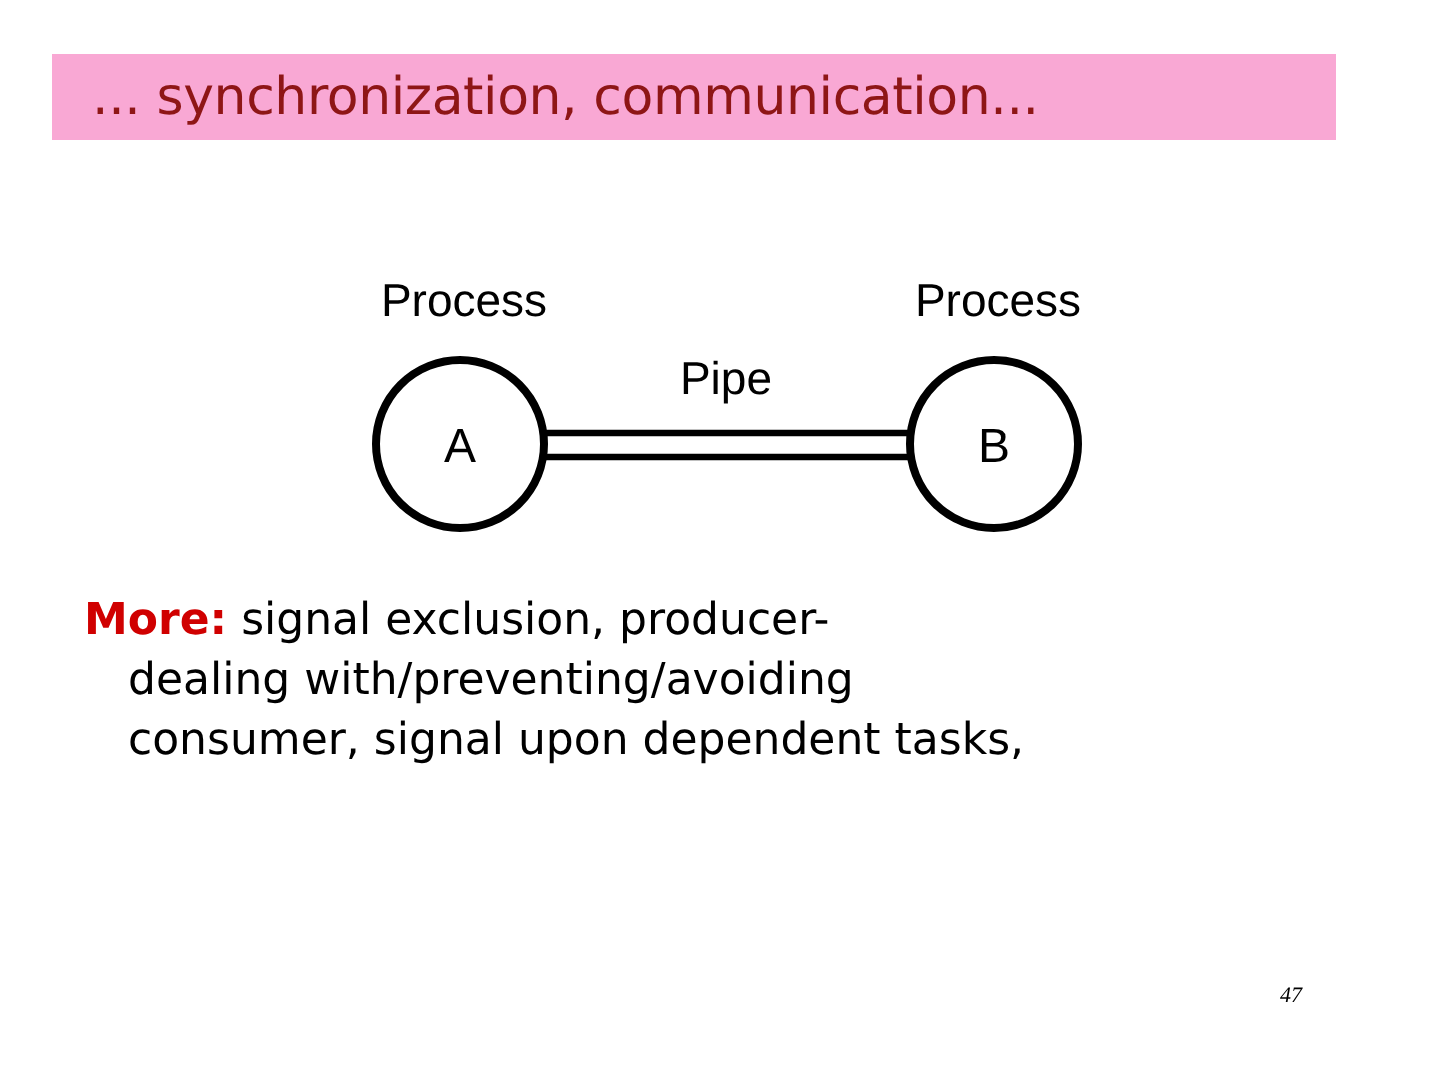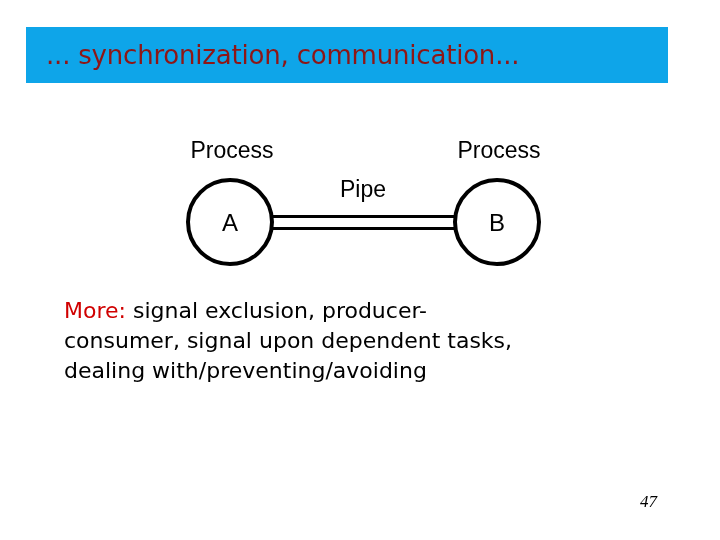--- a/index.html
+++ b/index.html
@@ -14,22 +14,22 @@
     overflow: hidden;
     position: relative;
   }
 
   
   #title-banner {
     position: absolute;
     left: 26px;
     top: 27px;
     width: 642px;
-    height: 56px;
-    background: #0ea5e9;
+    height: 43px;
+    background: #f9a8d4;
     display: flex;
     align-items: center;
   }
   #title-text {
     font-family: "DejaVu Sans", sans-serif;
     font-size: 26px;
     font-weight: 400;
     color: #8e1616;
     letter-spacing: -0.2px;
     padding-left: 20px;
@@ -84,32 +84,31 @@
     color: #000000;
   }
   #body-block .body-line {
     white-space: nowrap;
   }
   #body-block .indent {
     padding-left: 22px;
   }
   #more-label {
     color: #d00000;
-    font-weight: normal;
-    margin-left: 22px;
+    font-weight: bold;
   }
 
   
   #page-number {
     position: absolute;
     left: 640px;
     top: 492px;
     font-family: "Liberation Serif", serif;
     font-style: italic;
-    font-size: 17px;
+    font-size: 11px;
     color: #000000;
   }
 </style>
 </head>
 <body>
 
 <div id="title-banner">
   <div id="title-text">... synchronization, communication...</div>
 </div>
 
@@ -132,20 +131,20 @@
 
     <text class="diag-label" x="363" y="77" text-anchor="middle">Pipe</text>
   </svg>
 </div>
 
 <div id="body-block">
   <div class="body-line">
     <span id="more-label">More:</span>&nbsp;<span>signal exclusion, producer-</span>
   </div>
   <div class="body-line indent">
-    <span>consumer, signal upon dependent tasks,</span>
+    <span>dealing with/preventing/avoiding</span>
   </div>
   <div class="body-line indent">
-    <span>dealing with/preventing/avoiding</span>
+    <span>consumer, signal upon dependent tasks,</span>
   </div>
 </div>
 
 <div id="page-number">47</div>
 
 </body></html>

